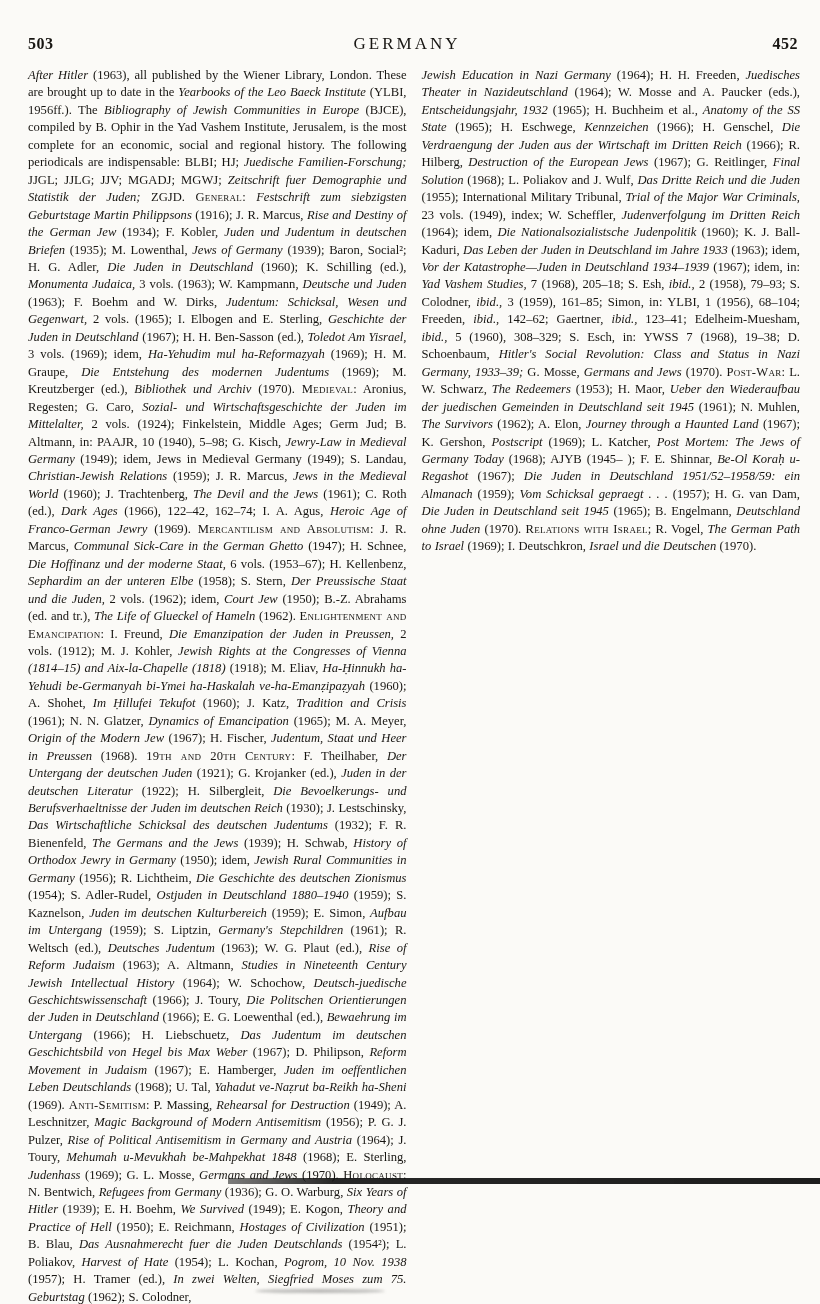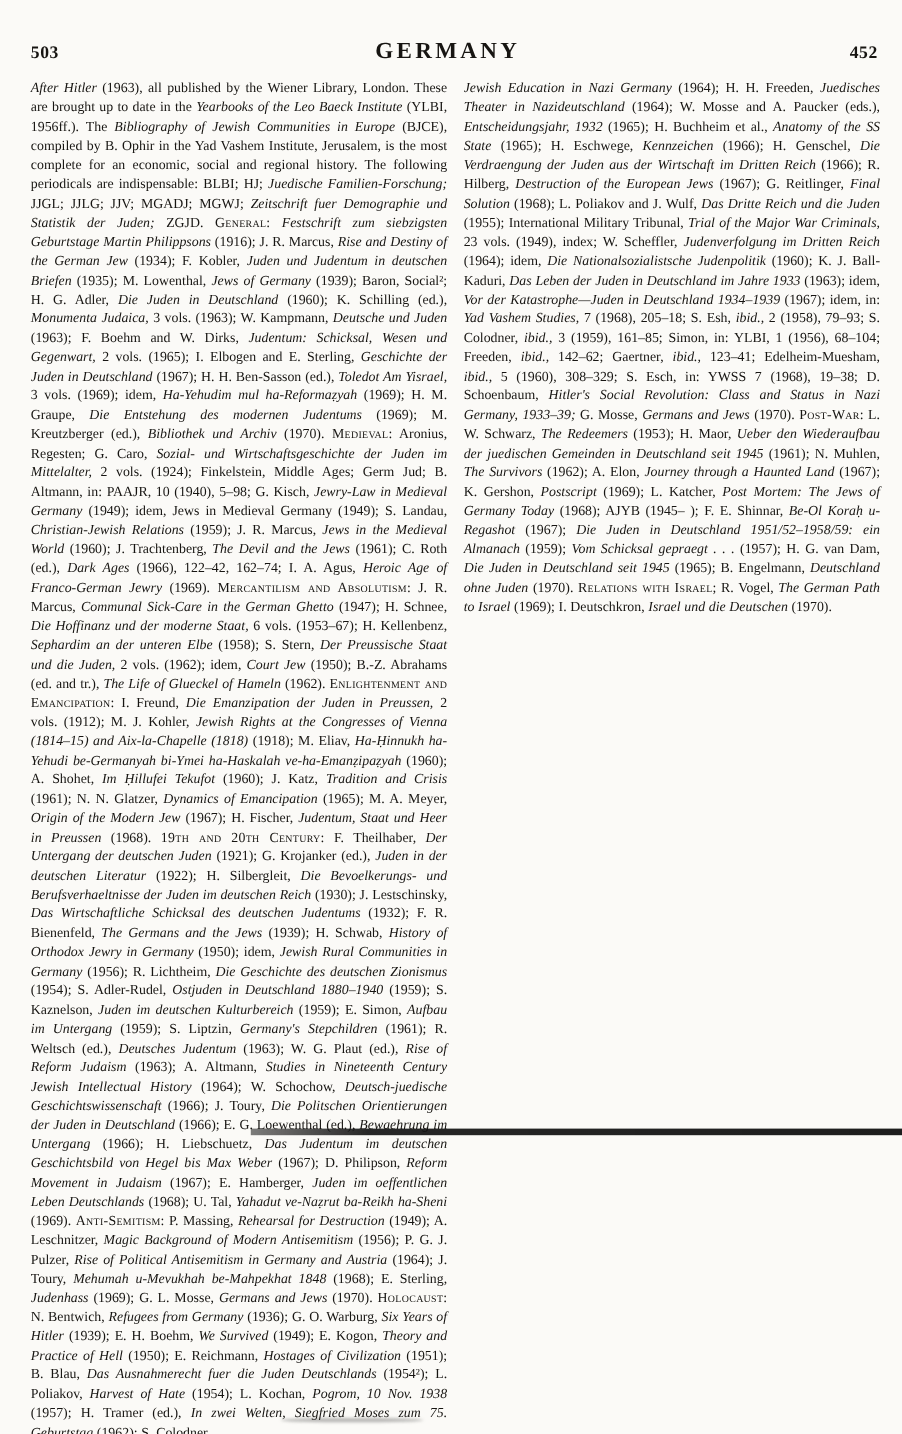--- a/index.html
+++ b/index.html
@@ -4,28 +4,28 @@
 <style>
   html, body { margin: 0; padding: 0; }
   body {
     width: 820px; height: 1304px;
     background: #fbfaf7;
     font-family: "Liberation Serif", serif;
     color: #171512;
     position: relative;
     overflow: hidden;
   }
-  .page { width: 820px; height: 1032px; position: relative; }
+  .page { width: 820px; height: 1184px; position: relative; }
   .page-header {
     display: flex; justify-content: space-between; align-items: baseline;
     padding: 34px 22px 0 28px;
   }
   .page-num { font-size: 16px; font-weight: bold; letter-spacing: 0.5px; }
   .running-title {
-    font-size: 21px; letter-spacing: 3px; font-weight: 700;
+    font-size: 17px; letter-spacing: 3px; font-weight: 400;
     transform: translateX(-6px);
   }
   .columns {
     display: flex; gap: 15px;
     padding: 13px 20px 0 28px;
   }
   .col {
     width: 388px;
     font-size: 12.6px; line-height: 17.45px;
     text-align: justify;

